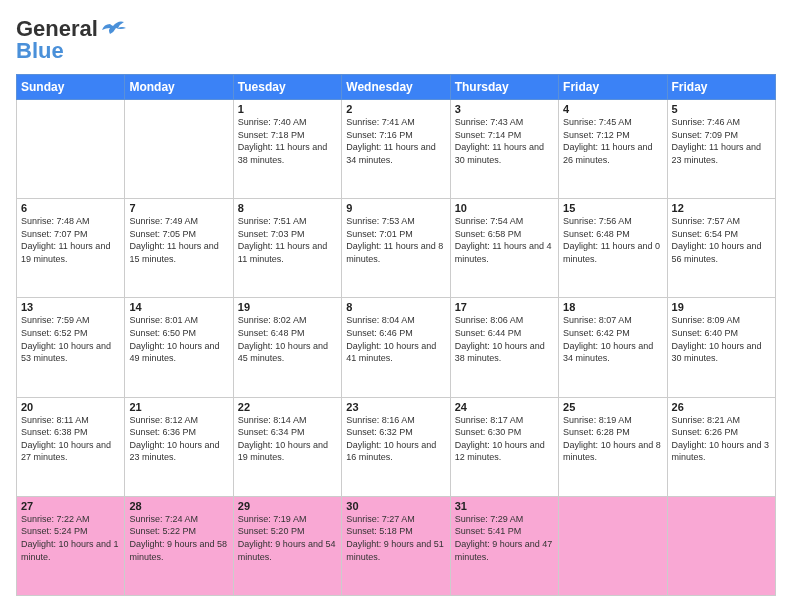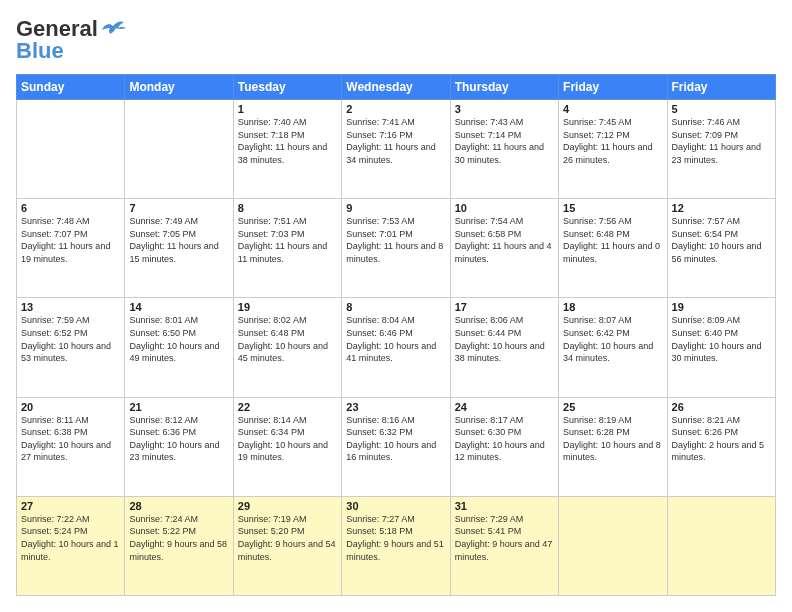--- a/index.html
+++ b/index.html
@@ -57,21 +57,21 @@
     .calendar tbody td {
       border: 1px solid #ccc;
       vertical-align: top;
       padding: 3px 4px;
       font-size: 9.5px;
       color: #333;
       width: calc(100% / 7);
       height: 80px;
     }
     .calendar tbody tr:last-child td {
-      background: #fef9c3;
+      background: #f9a8d4;
     }
     .day-num {
       font-size: 11px;
       font-weight: bold;
       color: #222;
       display: block;
       margin-bottom: 1px;
     }
     .day-info {
       font-size: 9px;
@@ -217,21 +217,21 @@
           <td>
             <span class="day-num">24</span>
             <div class="day-info"><span>Sunrise: 8:17 AM</span><br><span>Sunset: 6:30 PM</span><br><span>Daylight: 10 hours and 12 minutes.</span></div>
           </td>
           <td>
             <span class="day-num">25</span>
             <div class="day-info"><span>Sunrise: 8:19 AM</span><br><span>Sunset: 6:28 PM</span><br><span>Daylight: 10 hours and 8 minutes.</span></div>
           </td>
           <td>
             <span class="day-num">26</span>
-            <div class="day-info"><span>Sunrise: 8:21 AM</span><br><span>Sunset: 6:26 PM</span><br><span>Daylight: 2 hours and 5 minutes.</span></div>
+            <div class="day-info"><span>Sunrise: 8:21 AM</span><br><span>Sunset: 6:26 PM</span><br><span>Daylight: 10 hours and 3 minutes.</span></div>
           </td>
         </tr>
         <tr>
           <td>
             <span class="day-num">27</span>
             <div class="day-info"><span>Sunrise: 7:22 AM</span><br><span>Sunset: 5:24 PM</span><br><span>Daylight: 10 hours and 1 minute.</span></div>
           </td>
           <td>
             <span class="day-num">28</span>
             <div class="day-info"><span>Sunrise: 7:24 AM</span><br><span>Sunset: 5:22 PM</span><br><span>Daylight: 9 hours and 58 minutes.</span></div>

